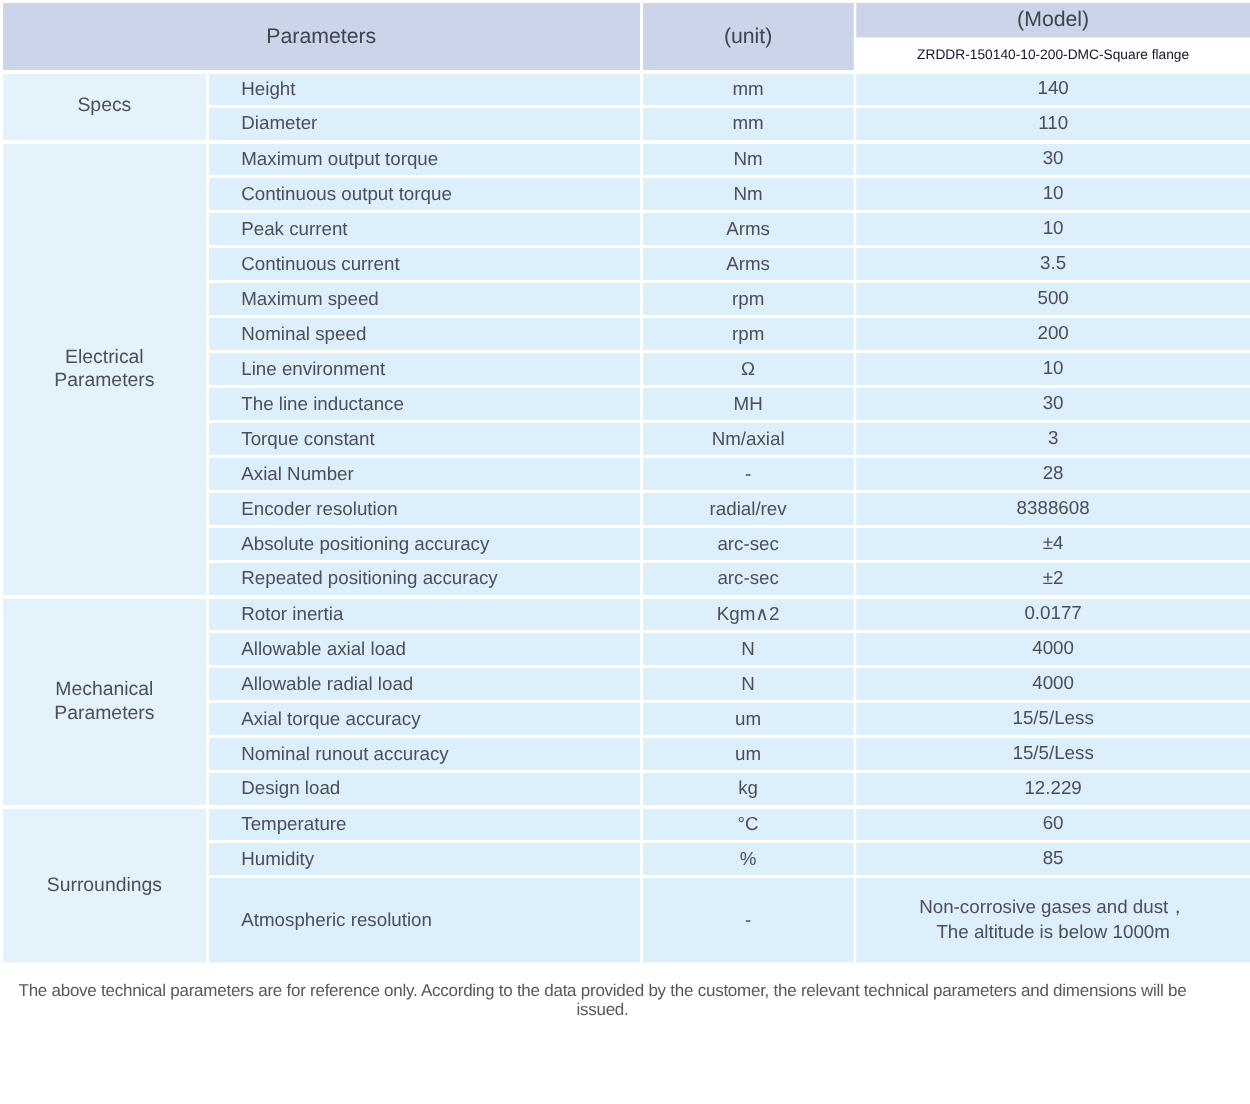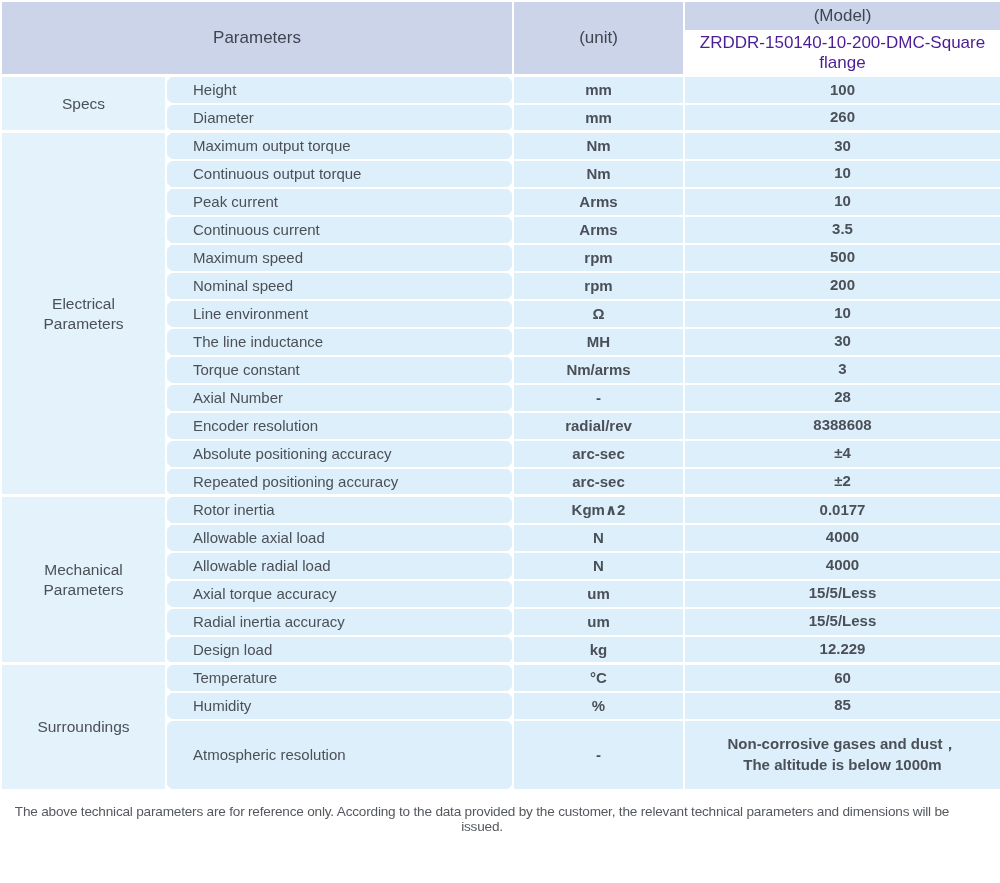--- a/index.html
+++ b/index.html
@@ -33,22 +33,22 @@
   thead th{
     background:var(--header-bg);
     color:#3f4450;
     font-size:17px;
     text-align:center;
   }
   thead tr.model-row{height:26px;}
   thead tr.top-row{height:30px;}
   th.model-value-cell{
     background:var(--model-cell-bg);
-    font-size:17px;
-    color:#4c1d95;
+    font-size:11px;
+    color:#0f172a;
     font-weight:400;
     padding:1px 2px;
   }
   thead tr.model-row th, thead th{border-bottom:3px solid var(--divider);}
   
   tbody tr{height:28px;}
   tbody tr.tall{height:70px;}
   tbody tr.section-start td{border-top:3px solid var(--divider);}
   tbody td{
     background:var(--row-bg);
@@ -58,25 +58,23 @@
   td.section-cell{
     background:var(--section-bg);
     text-align:center;
     font-size:15.5px;
     white-space:pre-line;
     line-height:1.25;
   }
   td.param-cell{
     text-align:left;
     padding-left:26px;
-    border-radius:10px;
   }
   td.unit-cell,td.value-cell{
     text-align:center;
-    font-weight:bold;
   }
   td.value-cell{
     white-space:pre-line;
     line-height:1.35;
   }
   
   .footnote{
     margin-top:13px;
     width:964px;
     text-align:center;
@@ -103,26 +101,26 @@
     </tr>
     <tr class="model-row">
       <th class="model-value-cell">ZRDDR-150140-10-200-DMC-Square flange</th>
     </tr>
   </thead>
   <tbody>
       <tr class="section-start">
         <td class="section-cell" rowspan="2">Specs</td>
         <td class="param-cell">Height</td>
         <td class="unit-cell">mm</td>
-        <td class="value-cell">100</td>
+        <td class="value-cell">140</td>
       </tr>
       <tr>
         <td class="param-cell">Diameter</td>
         <td class="unit-cell">mm</td>
-        <td class="value-cell">260</td>
+        <td class="value-cell">110</td>
       </tr>
       <tr class="section-start">
         <td class="section-cell" rowspan="13">Electrical
 Parameters</td>
         <td class="param-cell">Maximum output torque</td>
         <td class="unit-cell">Nm</td>
         <td class="value-cell">30</td>
       </tr>
       <tr>
         <td class="param-cell">Continuous output torque</td>
@@ -154,21 +152,21 @@
         <td class="unit-cell">Ω</td>
         <td class="value-cell">10</td>
       </tr>
       <tr>
         <td class="param-cell">The line inductance</td>
         <td class="unit-cell">MH</td>
         <td class="value-cell">30</td>
       </tr>
       <tr>
         <td class="param-cell">Torque constant</td>
-        <td class="unit-cell">Nm/arms</td>
+        <td class="unit-cell">Nm/axial</td>
         <td class="value-cell">3</td>
       </tr>
       <tr>
         <td class="param-cell">Axial Number</td>
         <td class="unit-cell">-</td>
         <td class="value-cell">28</td>
       </tr>
       <tr>
         <td class="param-cell">Encoder resolution</td>
         <td class="unit-cell">radial/rev</td>
@@ -200,21 +198,21 @@
         <td class="param-cell">Allowable radial load</td>
         <td class="unit-cell">N</td>
         <td class="value-cell">4000</td>
       </tr>
       <tr>
         <td class="param-cell">Axial torque accuracy</td>
         <td class="unit-cell">um</td>
         <td class="value-cell">15/5/Less</td>
       </tr>
       <tr>
-        <td class="param-cell">Radial inertia accuracy</td>
+        <td class="param-cell">Nominal runout accuracy</td>
         <td class="unit-cell">um</td>
         <td class="value-cell">15/5/Less</td>
       </tr>
       <tr>
         <td class="param-cell">Design load</td>
         <td class="unit-cell">kg</td>
         <td class="value-cell">12.229</td>
       </tr>
       <tr class="section-start">
         <td class="section-cell" rowspan="3">Surroundings</td>

